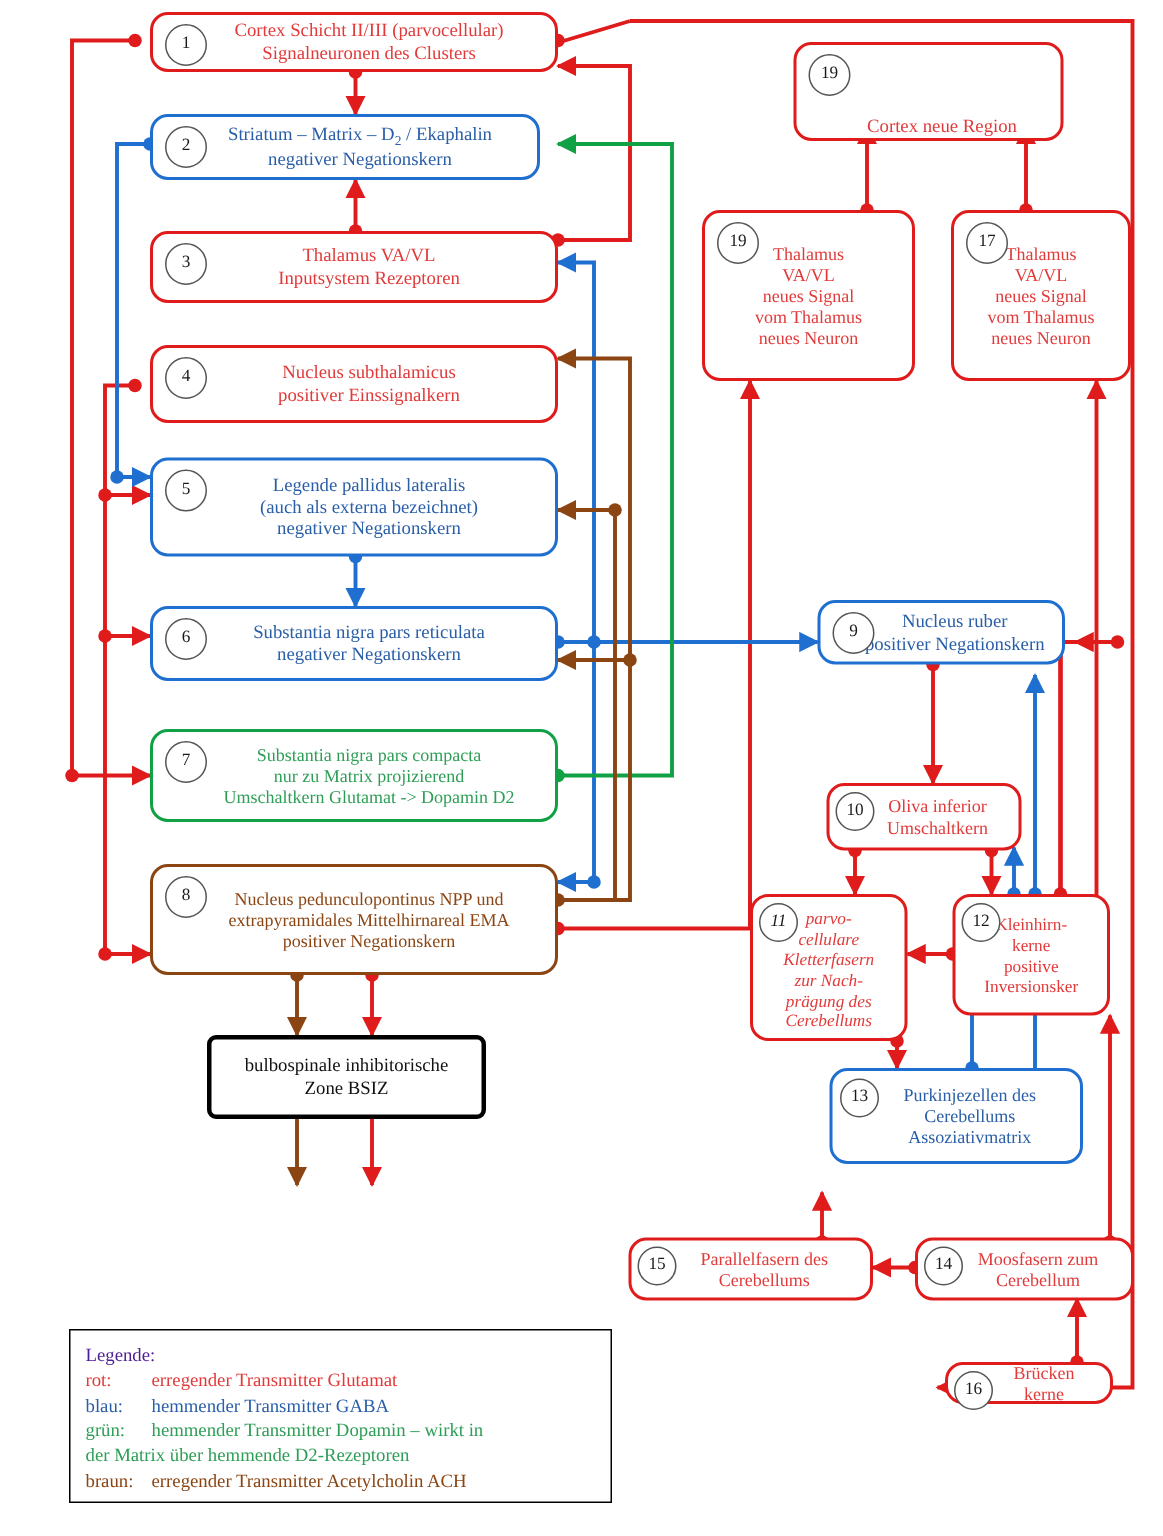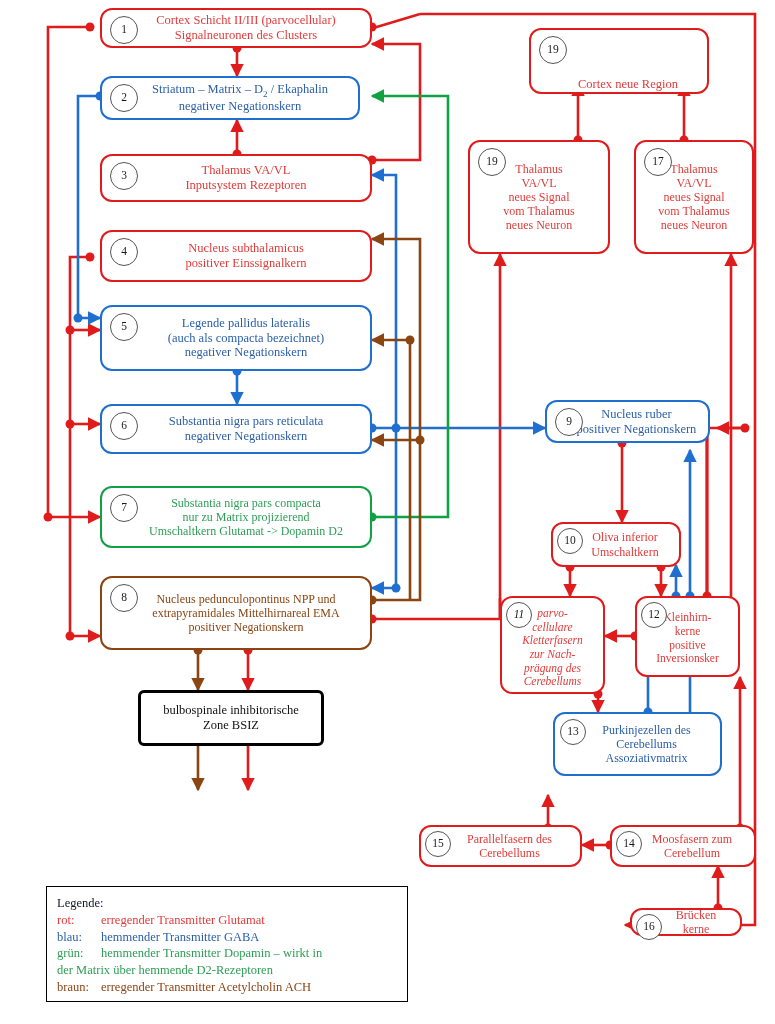--- a/index.html
+++ b/index.html
@@ -16,21 +16,21 @@
          border:1px solid #555;background:#fff;color:#1a1a1a;font-size:11.5px;
          display:flex;align-items:center;justify-content:center;
          font-family:"Liberation Serif","DejaVu Serif",serif;}
   .red{border-color:#e01b1b;color:#e23a3a;}
   .blue{border-color:#1f6fd0;color:#2a5fa8;}
   .green{border-color:#11a145;color:#2e9e56;}
   .brown{border-color:#8b4513;color:#8b4513;}
   .black{border-color:#000;color:#111;border-width:3px;}
   .legend{position:absolute;border:1px solid #000;background:#fff;box-sizing:border-box;
           padding:8px 10px;line-height:1.34;}
-  .legend .l0{color:#0f172a;}
+  .legend .l0{color:#4c1d95;}
   .legend .lr{color:#e23a3a;}
   .legend .lb{color:#2a5fa8;}
   .legend .lg{color:#2e9e56;}
   .legend .lbr{color:#8b4513;}
   .legend .lab{display:inline-block;min-width:44px;}
   .sub{font-size:.72em;vertical-align:sub;}
 </style>
 </head>
 <body>
 
@@ -215,21 +215,21 @@
   <div class="node red" style="left:100px;top:230px;width:272px;height:52px;font-size:12.5px;">
     <span class="badge">4</span>
     <span class="txt">
       <span>Nucleus subthalamicus</span><br><span>positiver Einssignalkern</span>
     </span>
   </div>
 
   <div class="node blue" style="left:100px;top:305px;width:272px;height:66px;font-size:12.5px;">
     <span class="badge">5</span>
     <span class="txt">
-      <span>Legende pallidus lateralis</span><br><span>(auch als compacta bezeichnet)</span><br><span>negativer Negationskern</span>
+      <span>Legende pallidus lateralis</span><br><span>(auch als externa bezeichnet)</span><br><span>negativer Negationskern</span>
     </span>
   </div>
 
   <div class="node blue" style="left:100px;top:404px;width:272px;height:50px;font-size:12.5px;">
     <span class="badge">6</span>
     <span class="txt">
       <span>Substantia nigra pars reticulata</span><br><span>negativer Negationskern</span>
     </span>
   </div>
 

